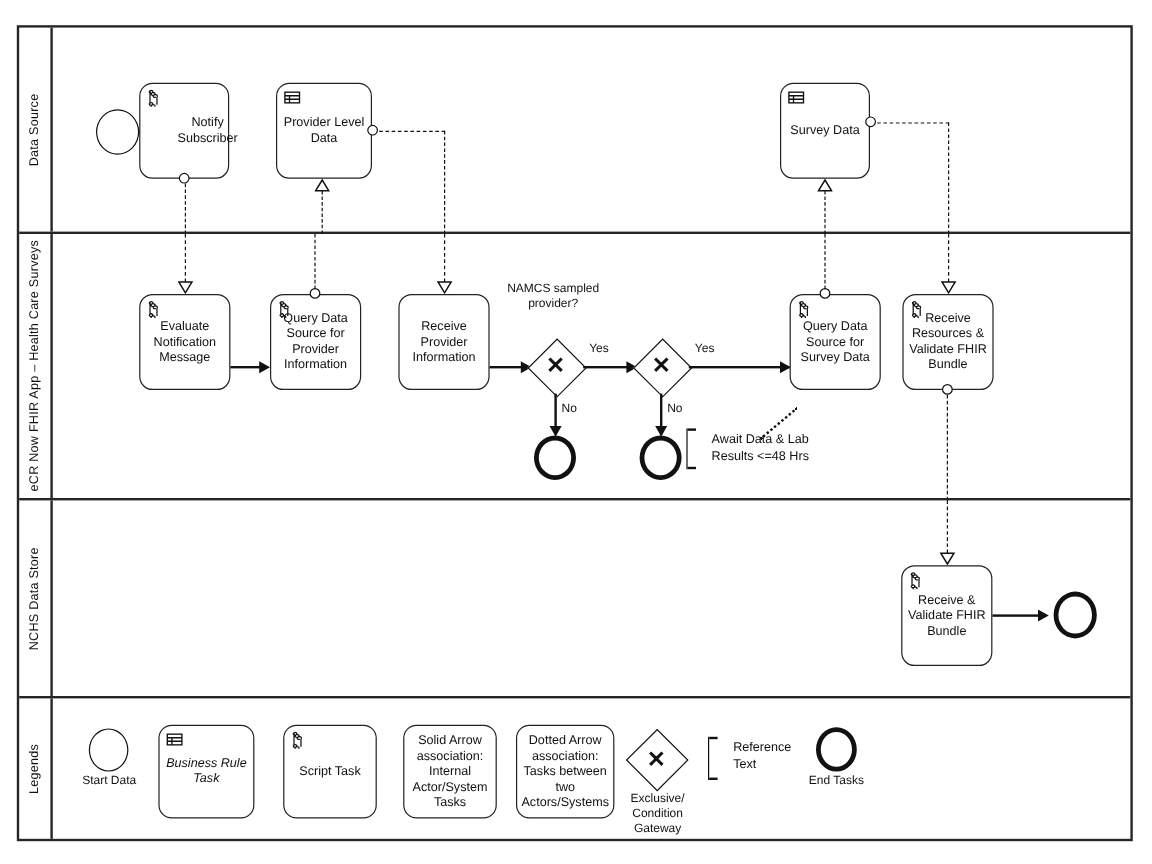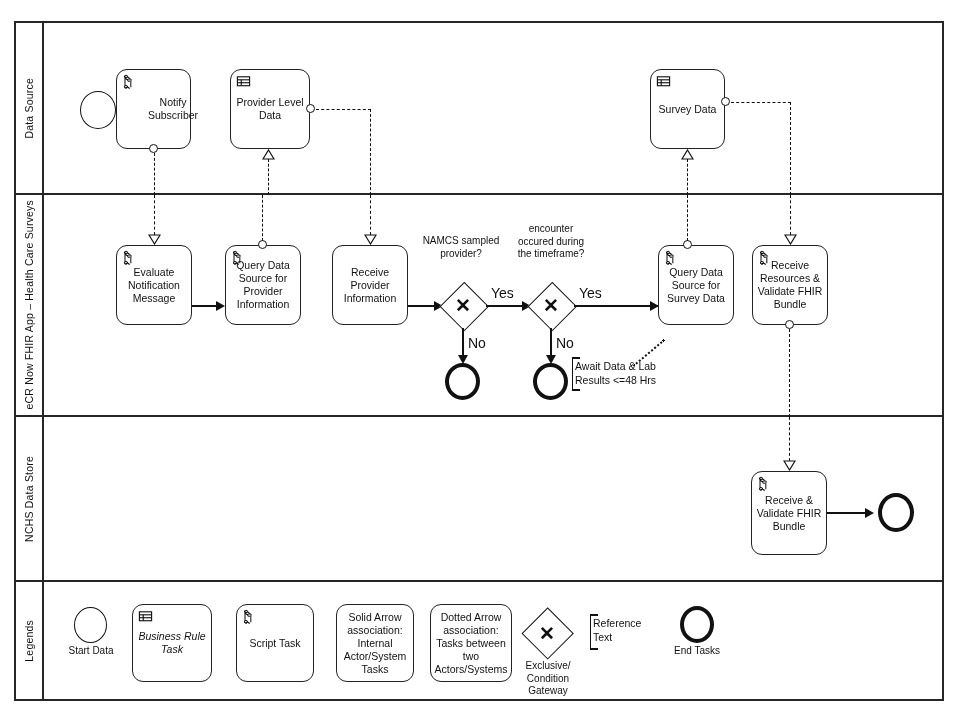--- a/index.html
+++ b/index.html
@@ -32,22 +32,22 @@
   .h{height:1.7px;}
   .v{width:1.7px;}
   .dash-h{position:absolute;height:0;border-top:1.7px dashed #111;}
   .dash-v{position:absolute;width:0;border-left:1.7px dashed #111;}
   .dot-diag{position:absolute;height:0;border-top:2px dotted #111;transform-origin:0 0;}
 
   .arrow-r{position:absolute;width:0;height:0;border-top:5px solid transparent;border-bottom:5px solid transparent;border-left:9px solid #111;}
   .arrow-d{position:absolute;width:0;height:0;border-left:5px solid transparent;border-right:5px solid transparent;border-top:9px solid #111;}
   .circ-o{position:absolute;width:9px;height:9px;border:1.6px solid #111;border-radius:50%;background:#fff;box-sizing:border-box;}
 
-  .flabel{position:absolute;font-size:14px;color:#111;white-space:nowrap;}
-  .note{position:absolute;font-size:10.5px;line-height:13.5px;color:#111;border-left:1.8px solid #111;padding-left:2px;box-sizing:border-box;}
+  .flabel{position:absolute;font-size:10px;color:#111;white-space:nowrap;}
+  .note{position:absolute;font-size:10.5px;line-height:13.5px;color:#111;border-left:1.8px solid #111;padding-left:20px;box-sizing:border-box;}
   .note::before{content:"";position:absolute;left:0;top:0;width:7px;height:1.8px;background:#111;}
   .note::after{content:"";position:absolute;left:0;bottom:0;width:7px;height:1.8px;background:#111;}
 
   .gwcap{position:absolute;font-size:10px;line-height:12.5px;text-align:center;color:#111;}
   .legcap{position:absolute;font-size:10px;line-height:12.5px;text-align:center;color:#111;}
 </style>
 </head>
 <body>
 
 <div id="stage">
@@ -174,21 +174,20 @@
 
         <div class="ln h" style="left:442px;top:110px;width:42px;"></div>
         <div class="arrow-r" style="left:478px;top:105.5px;"></div>
         <div class="flabel" style="left:447px;top:90px;">Yes</div>
 
         <div class="ln v" style="left:418px;top:133px;width:1.7px;height:34px;"></div>
         <div class="arrow-d" style="left:414px;top:160px;"></div>
         <div class="flabel" style="left:424px;top:140px;">No</div>
         <div class="endev" style="left:401px;top:168px;width:35px;height:37px;"></div>
 
-        <div class="gwcap" style="left:452px;top:28px;width:110px;">encounter<br>occured during<br>the timeframe?</div>
 
         <div class="gw" style="left:484px;top:87px;width:46px;height:46px;">
           <div class="dia"></div>
           <div class="xm">✕</div>
         </div>
 
         <div class="ln h" style="left:530px;top:110px;width:84px;"></div>
         <div class="arrow-r" style="left:606px;top:105.5px;"></div>
         <div class="flabel" style="left:535px;top:90px;">Yes</div>
 

